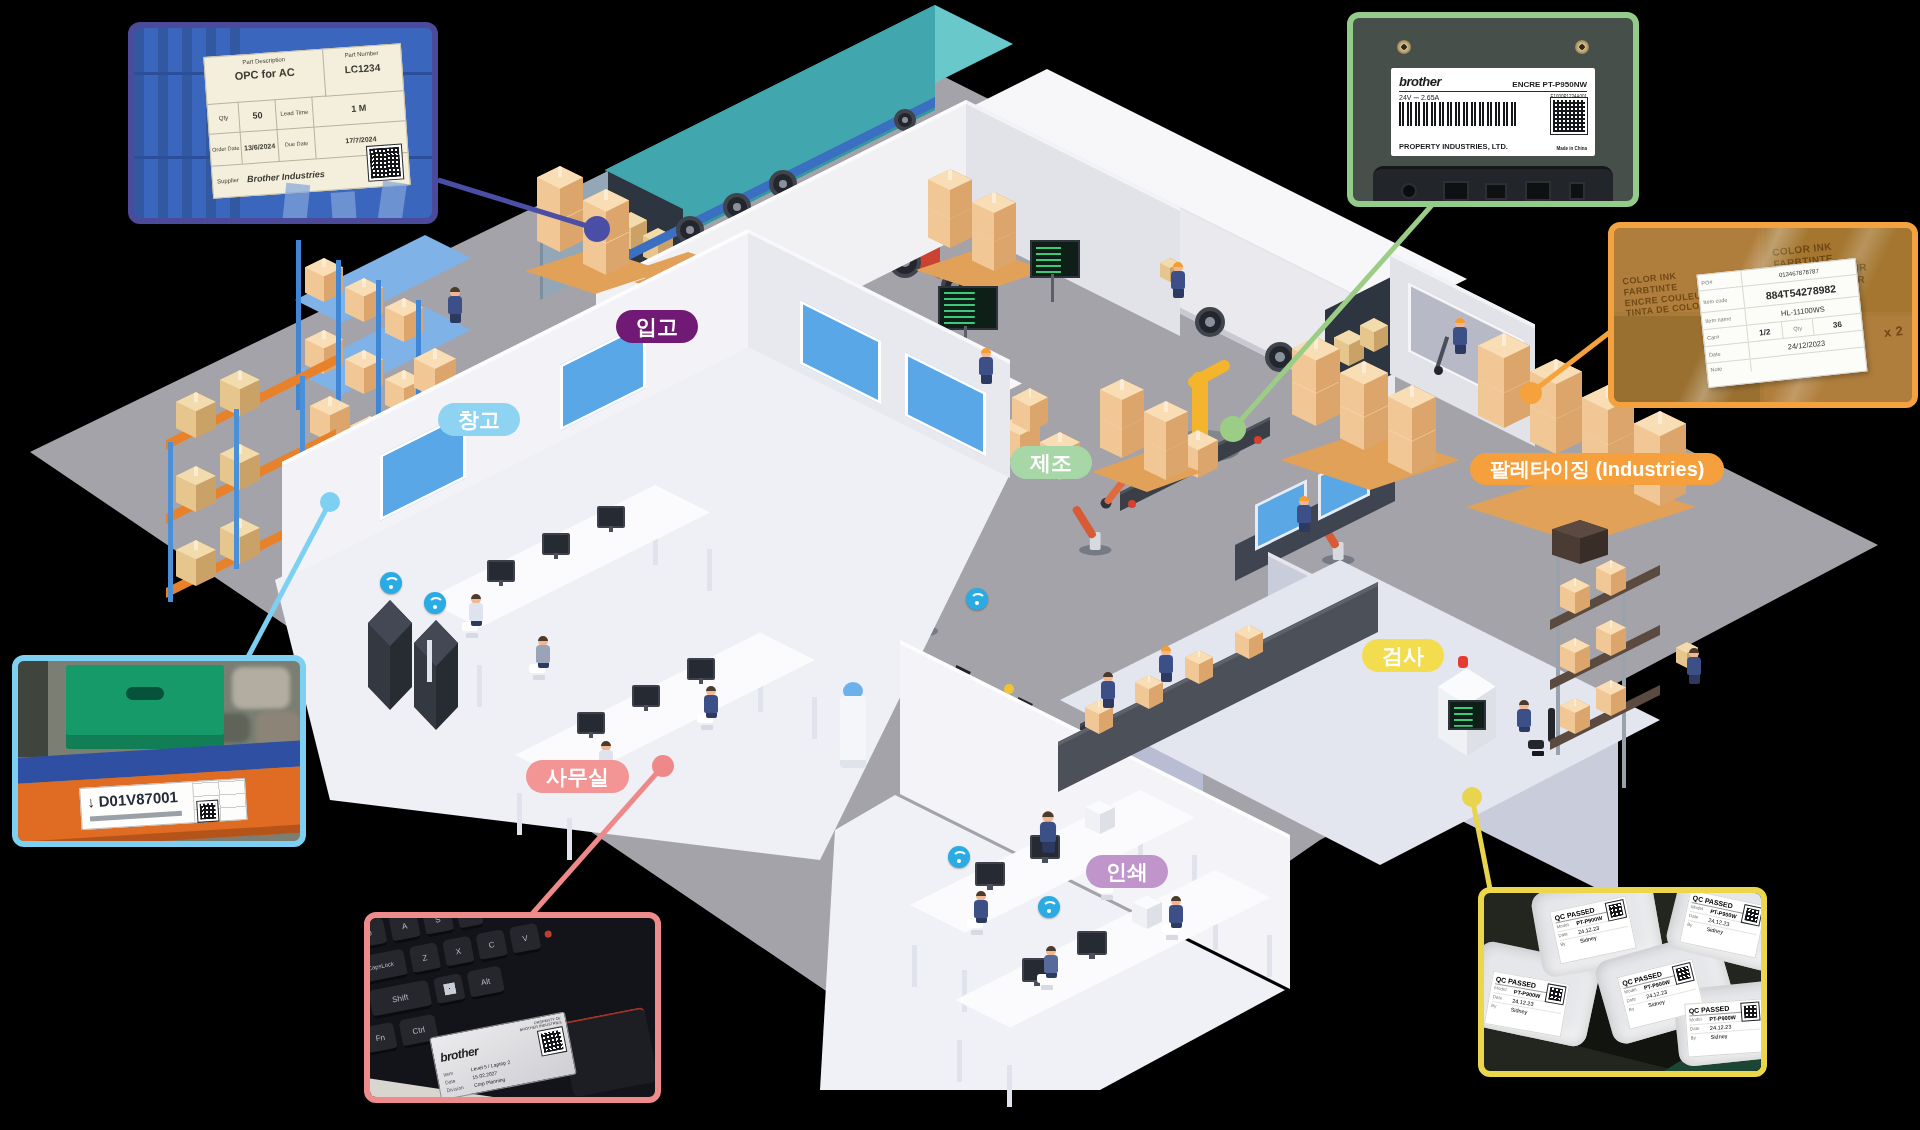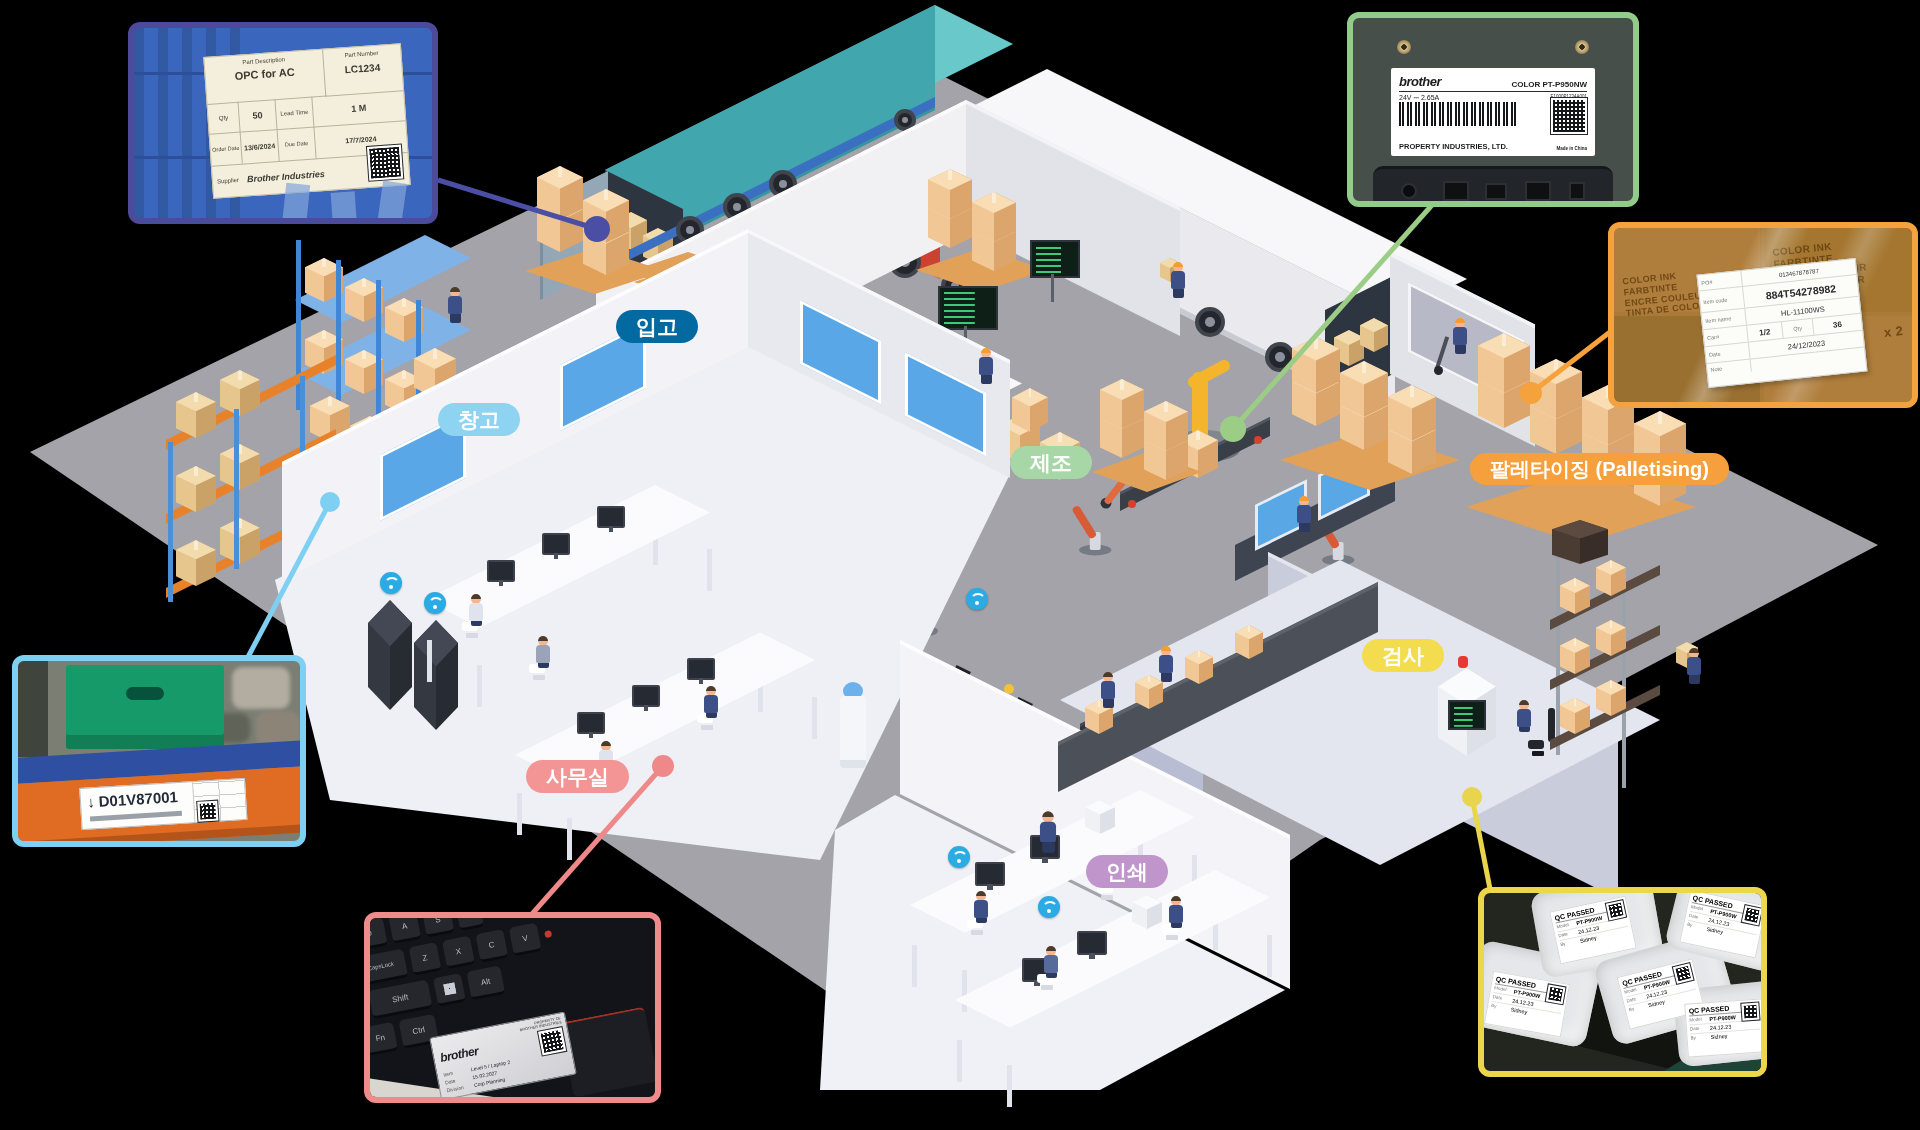--- a/index.html
+++ b/index.html
@@ -478,21 +478,21 @@
     <div class="px" style="left:198px;top:164px;width:24px;height:40px;background:rgba(130,165,220,.7);transform:rotate(-4deg)"></div>
     <div class="px" style="left:246px;top:154px;width:24px;height:44px;background:rgba(130,165,220,.7);transform:rotate(8deg)"></div>
   </div>
 
   <div class="photo" style="left:1347px;top:12px;width:292px;height:195px;border:6px solid #92cb8a;background:#474f4b">
     <div class="px" style="left:44px;top:22px;width:14px;height:14px;border-radius:50%;background:radial-gradient(#2e2a20 25%,#d8c189 30%,#7a6740 90%)"></div>
     <div class="px" style="left:222px;top:22px;width:14px;height:14px;border-radius:50%;background:radial-gradient(#2e2a20 25%,#d8c189 30%,#7a6740 90%)"></div>
     <div class="px" style="left:38px;top:50px;width:204px;height:88px;background:#fff;border-radius:2px;color:#1c1c1e">
       <div style="display:flex;justify-content:space-between;align-items:flex-end;margin:6px 8px 2px;border-bottom:1.5px solid #2b2b2b;padding-bottom:2px">
         <span style="font-size:13px;font-weight:bold;font-style:italic;letter-spacing:-.5px">brother</span>
-        <span style="font-size:8px;font-weight:bold">COLOR PT-P950NW</span>
+        <span style="font-size:8px;font-weight:bold">ENCRE PT-P950NW</span>
       </div>
       <div style="display:flex;justify-content:space-between;margin:2px 8px">
         <span style="font-size:7px">24V ⎓ 2.65A</span>
         <span style="font-size:4.5px">E1000P1234A001</span>
       </div>
       <div class="bc px" style="left:8px;top:34px;width:118px;height:24px"></div>
       <div class="qr px" style="left:160px;top:30px;width:32px;height:32px"></div>
       <div style="position:absolute;left:8px;bottom:5px;font-size:7.5px;font-weight:bold">PROPERTY INDUSTRIES, LTD.</div>
       <div style="position:absolute;right:8px;bottom:5px;font-size:4.5px;font-weight:bold">Made in China</div>
     </div>
@@ -705,21 +705,21 @@
           <span class="ql">Date</span>
           <span>24.12.23</span>
         </div>
       <div class="qrow" style="border-bottom:none">
           <span class="ql">By</span>
           <span>Sidney</span>
         </div>
     </div>
   </div>
 
-  <div class="pill" style="left:616px;top:310px;background:#0369a1">입고</div>
+  <div class="pill" style="left:616px;top:310px;background:#701a75">입고</div>
   <div class="pill" style="left:438px;top:403px;background:#8ed3f1">창고</div>
   <div class="pill" style="left:1010px;top:446px;background:#a7d7a7">제조</div>
-  <div class="pill" style="left:1470px;top:453px;background:#f5a03c;font-size:20px">팔레타이징 (Palletising)</div>
+  <div class="pill" style="left:1470px;top:453px;background:#f5a03c;font-size:20px">팔레타이징 (Industries)</div>
   <div class="pill" style="left:1362px;top:639px;background:#f3dd4e">검사</div>
   <div class="pill" style="left:526px;top:760px;background:#f39595">사무실</div>
   <div class="pill" style="left:1086px;top:855px;background:#c095cb">인쇄</div>
 
 </div>
 
 </body></html>

